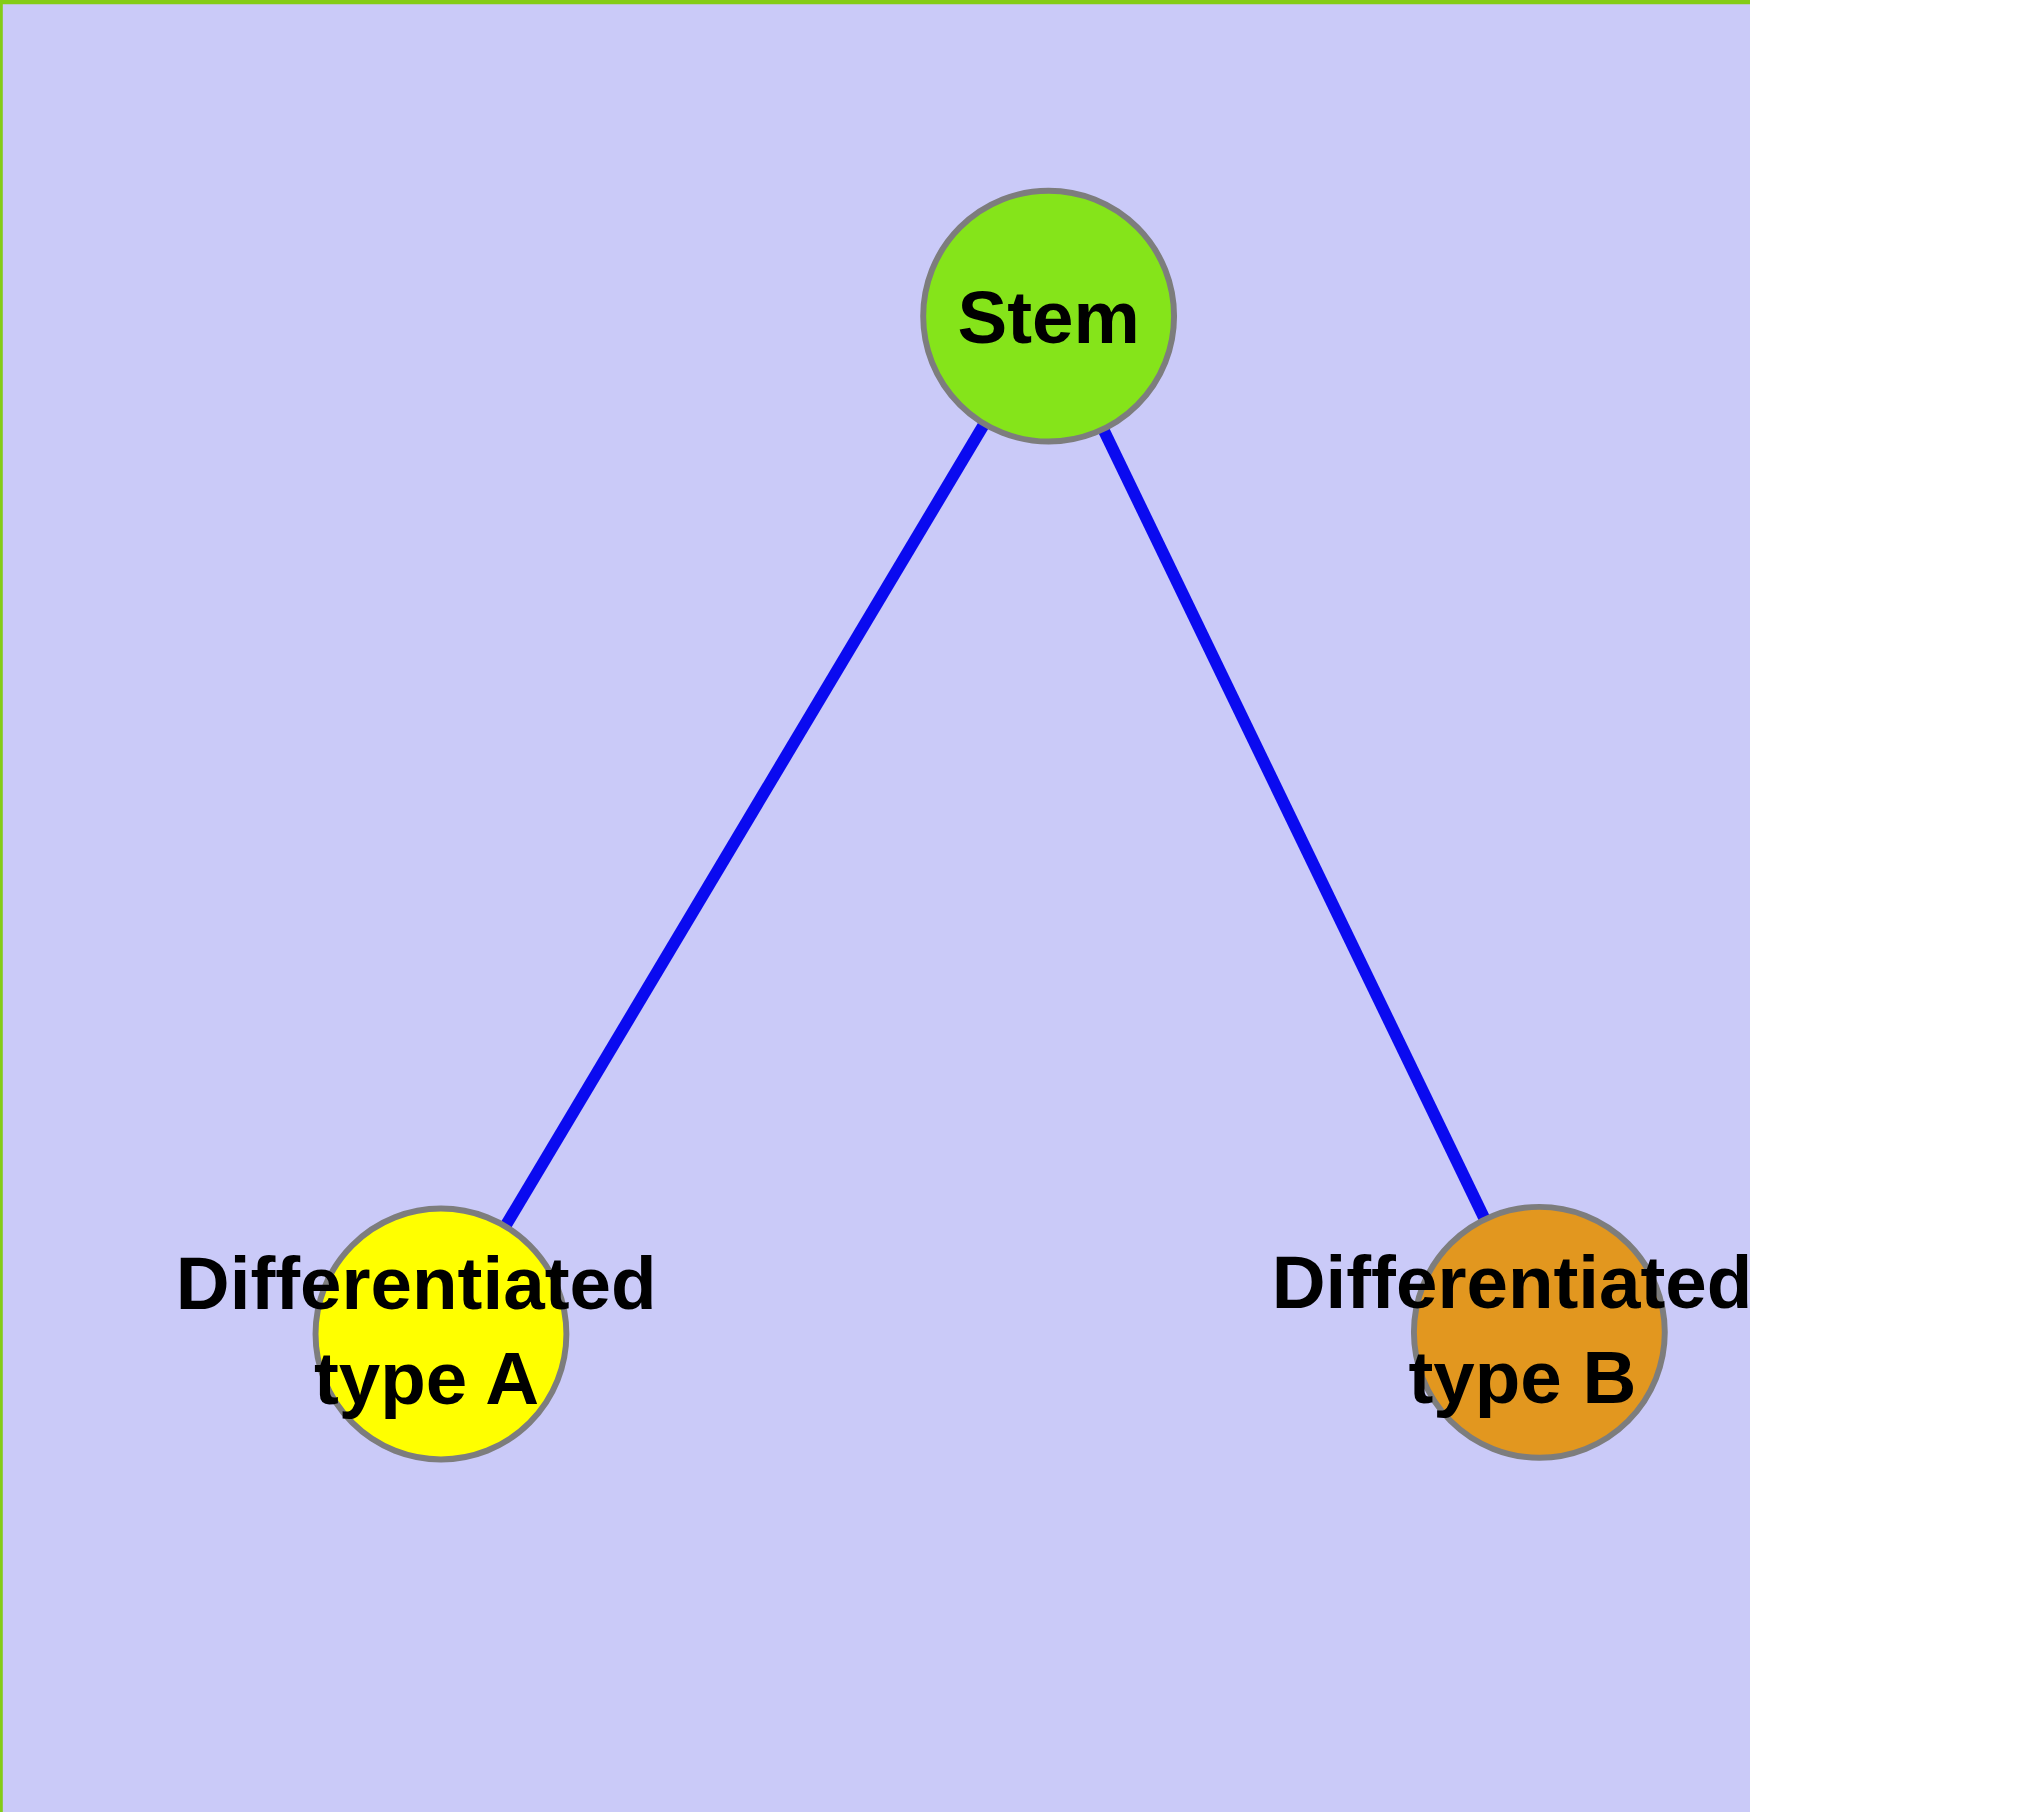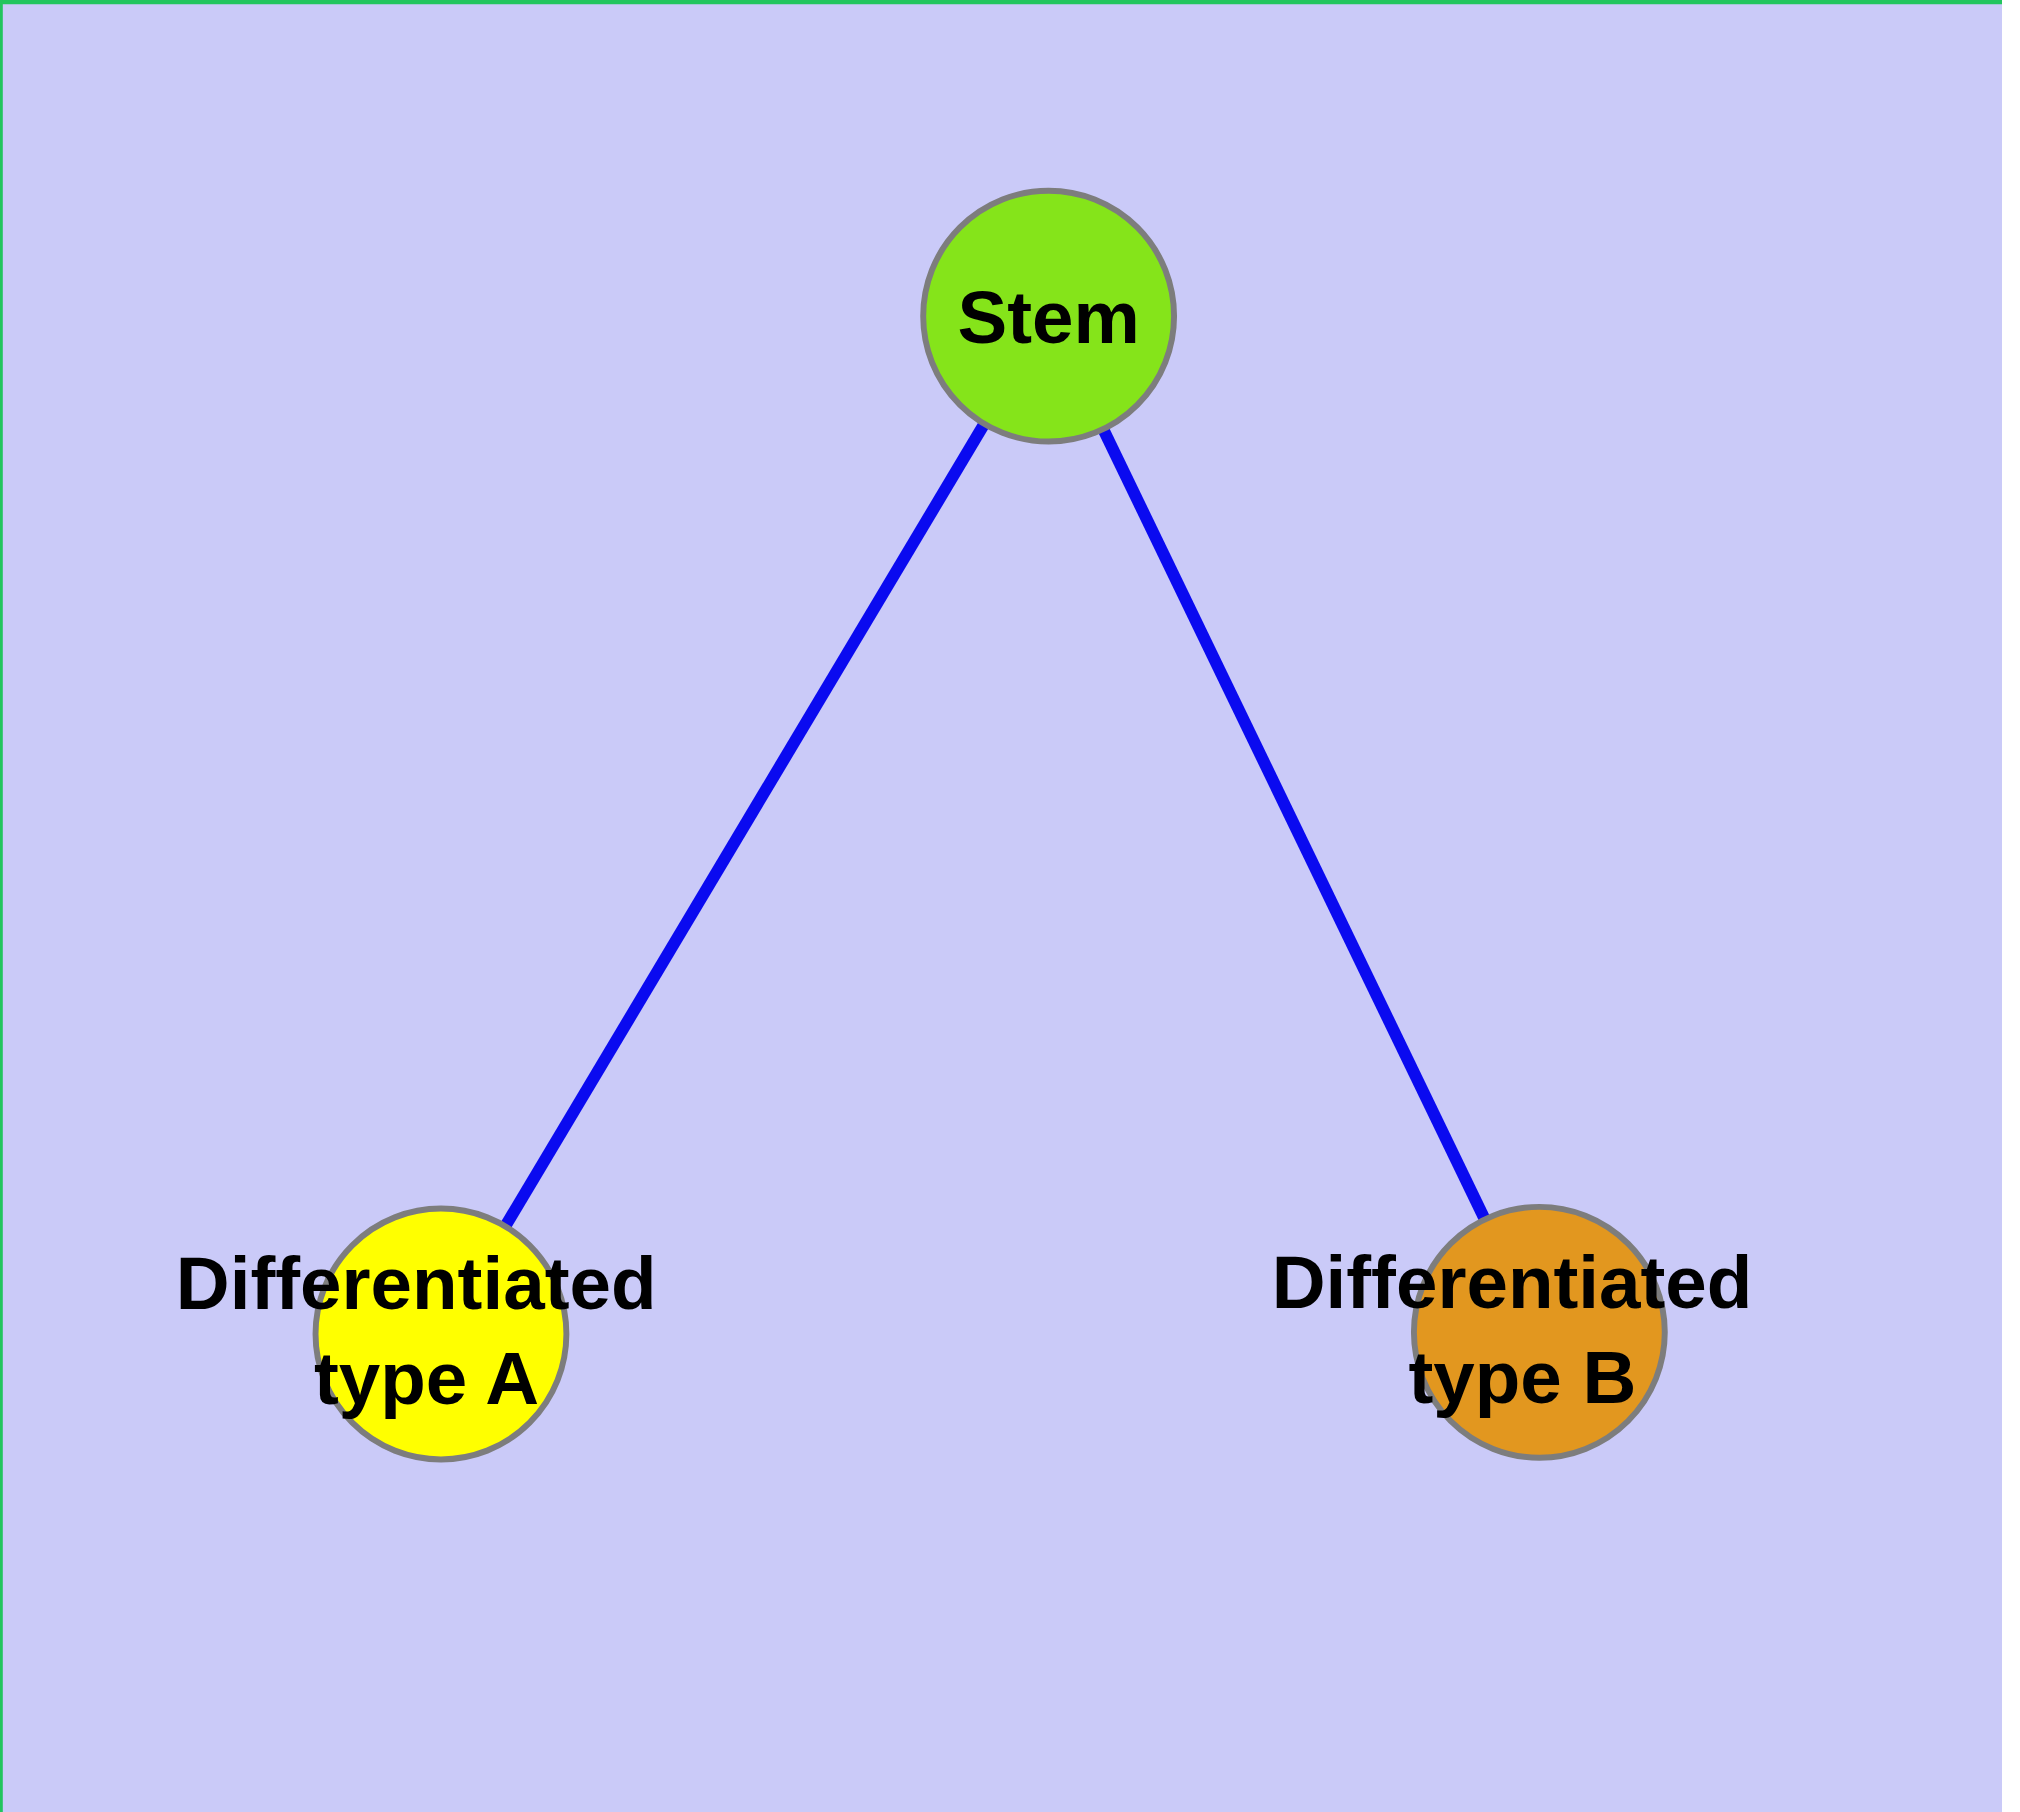--- a/index.html
+++ b/index.html
@@ -2,24 +2,24 @@
 <html style="font-size:13.6px"><head>
 <meta charset="utf-8">
 <style>
   html, body {
     margin: 0;
     padding: 0;
     background: #ffffff;
   }
   .stage {
     position: relative;
-    width: 2002px;
+    width: 1750px;
     height: 1812px;
     overflow: hidden;
-    background: #22c55e;
+    background: #84cc16;
     text-decoration: underline;
   }
   .graph-svg {
     position: absolute;
     top: 0;
     left: 0;
     width: 2021px;
     height: 1812px;
     display: block;
   }

